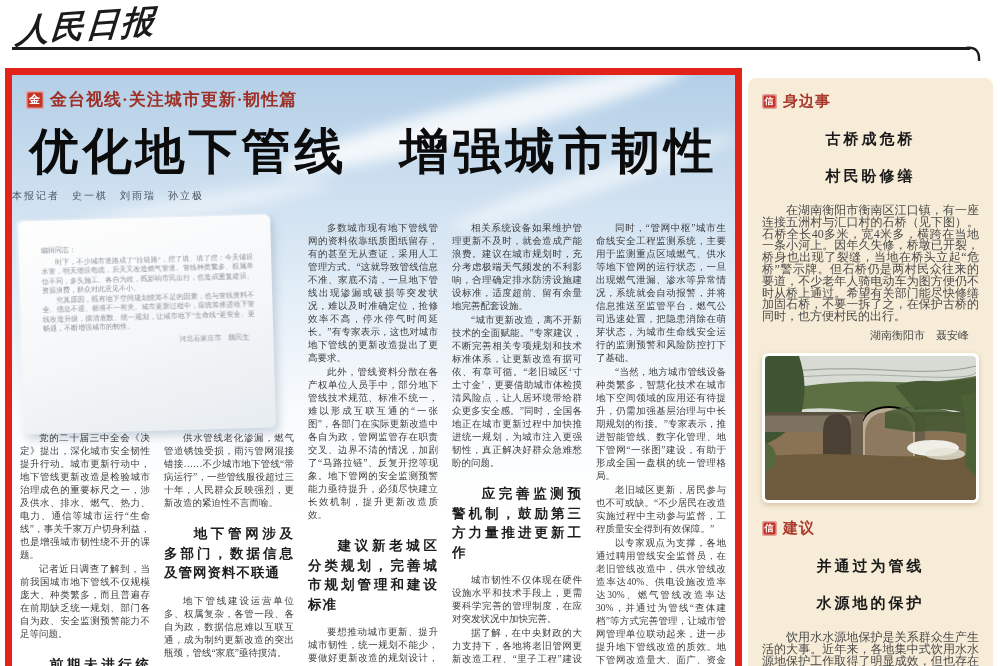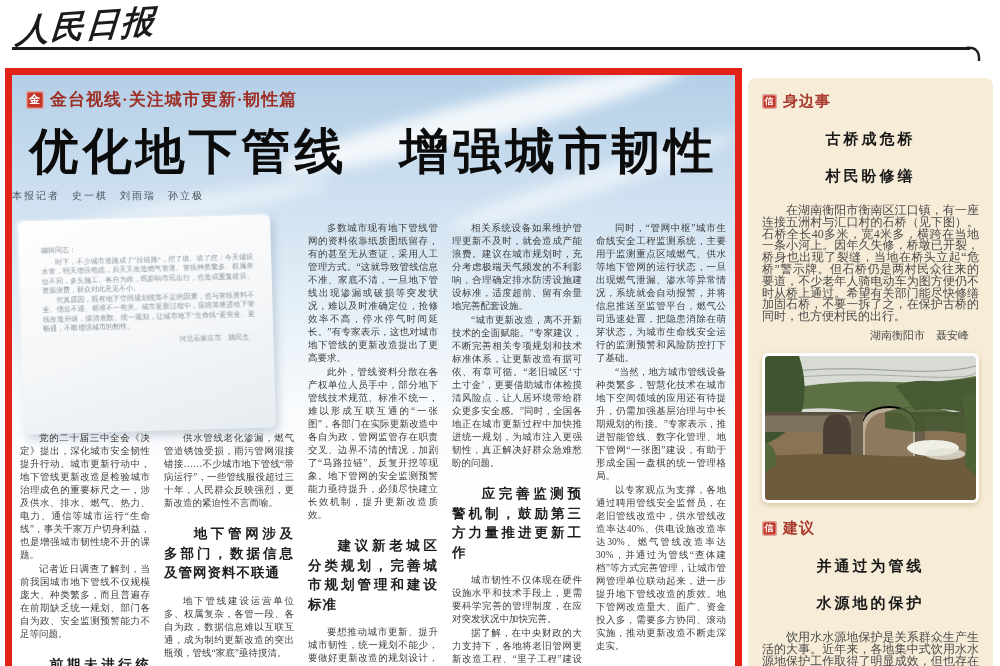--- a/index.html
+++ b/index.html
@@ -136,20 +136,21 @@
     <div class="col c4">
         <p class="para">相关系统设备如果维护管理更新不及时，就会造成产能浪费。建议在城市规划时，充分考虑极端天气频发的不利影响，合理确定排水防涝设施建设标准，适度超前、留有余量地完善配套设施。</p>
         <p class="para">“城市更新改造，离不开新技术的全面赋能。”专家建议，不断完善相关专项规划和技术标准体系，让更新改造有据可依、有章可循。“老旧城区‘寸土寸金’，更要借助城市体检摸清风险点，让人居环境带给群众更多安全感。”同时，全国各地正在城市更新过程中加快推进统一规划，为城市注入更强韧性，真正解决好群众急难愁盼的问题。</p>
         <div class="subhead">应完善监测预警机制，鼓励第三方力量推进更新工作</div>
         <p class="para">城市韧性不仅体现在硬件设施水平和技术手段上，更需要科学完善的管理制度，在应对突发状况中加快完善。</p>
         <p class="para">据了解，在中央财政的大力支持下，各地将老旧管网更新改造工程、“里子工程”建设纳入城市更新重点任务……</p>
       </div>
     <div class="col c5">
         <p class="para">同时，“管网中枢”城市生命线安全工程监测系统，主要用于监测重点区域燃气、供水等地下管网的运行状态，一旦出现燃气泄漏、渗水等异常情况，系统就会自动报警，并将信息推送至监管平台，燃气公司迅速处置，把隐患消除在萌芽状态，为城市生命线安全运行的监测预警和风险防控打下了基础。</p>
         <p class="para">“当然，地方城市管线设备种类繁多，智慧化技术在城市地下空间领域的应用还有待提升，仍需加强基层治理与中长期规划的衔接。”专家表示，推进智能管线、数字化管理、地下管网“一张图”建设，有助于形成全国一盘棋的统一管理格局。</p>
+        <p class="para">老旧城区更新，居民参与也不可或缺。“不少居民在改造实施过程中主动参与监督，工程质量安全得到有效保障。”</p>
         <p class="para">以专家观点为支撑，各地通过聘用管线安全监督员，在老旧管线改造中，供水管线改造率达40%、供电设施改造率达30%、燃气管线改造率达30%，并通过为管线“查体建档”等方式完善管理，让城市管网管理单位联动起来，进一步提升地下管线改造的质效。地下管网改造量大、面广、资金投入多，需要多方协同、滚动实施，推动更新改造不断走深走实。</p>
       </div>
   </section>
 
   <aside class="sidebar">
 
     <div class="sec-label">
       <span class="chip small">信</span>
       <span>身边事</span>
     </div>

